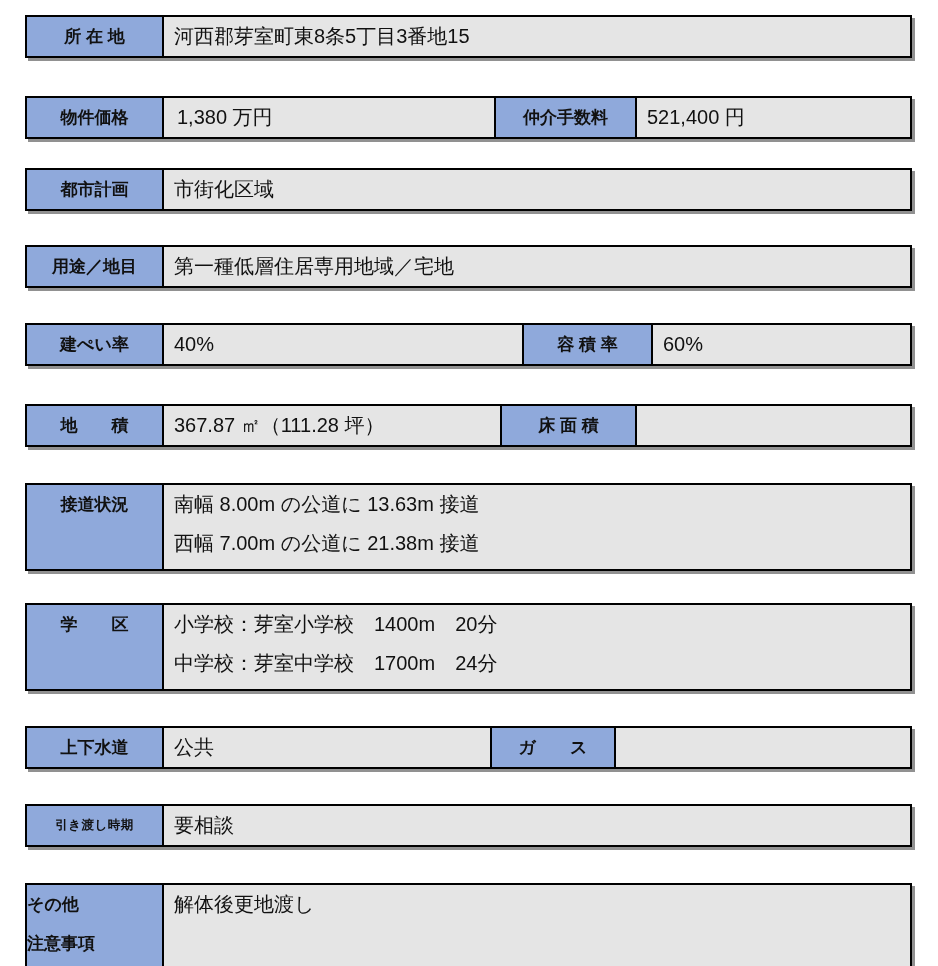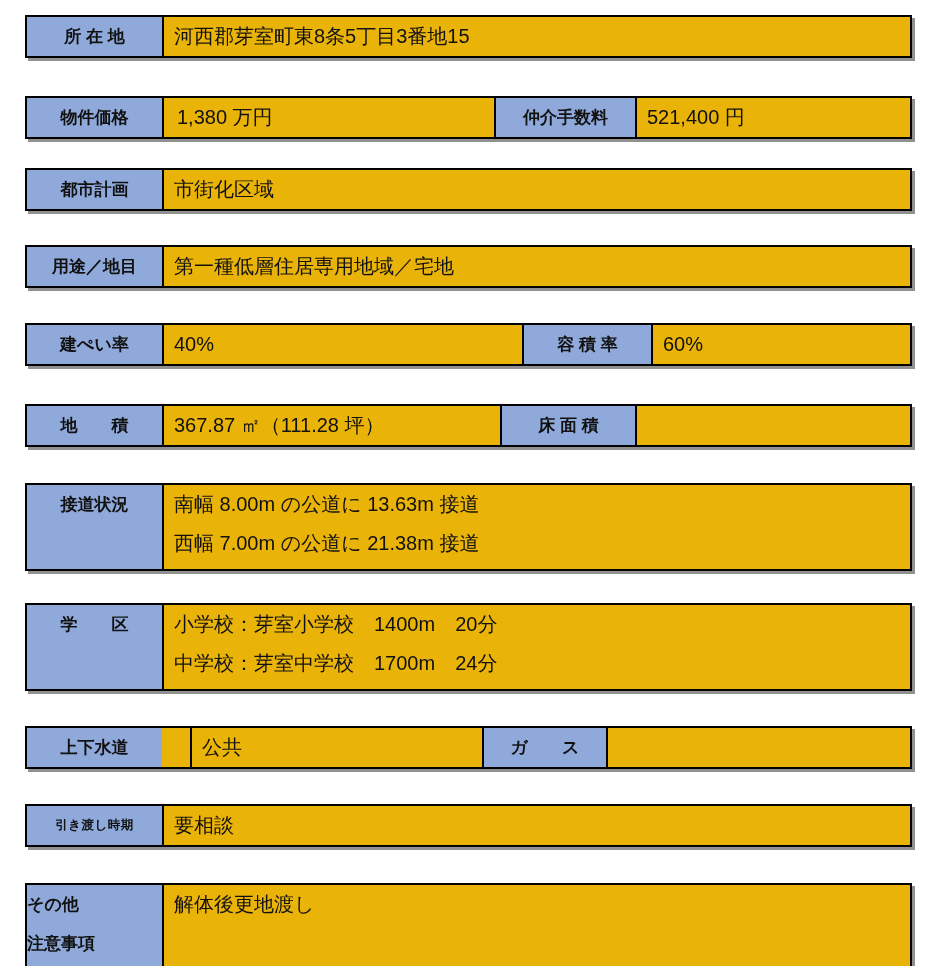--- a/index.html
+++ b/index.html
@@ -9,21 +9,21 @@
     --text:#111111;
   }
   html,body{margin:0;padding:0;}
   body{
     width:938px;height:966px;background:#ffffff;overflow:hidden;
     font-family:"Liberation Sans","DejaVu Sans",sans-serif;
     color:var(--text);
   }
   .sheet{box-sizing:border-box;padding:15px 0 0 25px;width:938px;}
   .tbl{
-    box-sizing:border-box;width:887px;background:#eab308;
+    box-sizing:border-box;width:887px;background:#e5e5e5;
     border:2px solid var(--table-border);
     box-shadow:3px 3px 0 0 var(--table-shadow);
     display:flex;flex-direction:row;align-items:stretch;
   }
   .h1{height:43px;}
   .h2{height:88px;}
   
   .g38{margin-bottom:38px;} .g29{margin-bottom:29px;} .g34{margin-bottom:34px;}
   .g35{margin-bottom:35px;} .g36{margin-bottom:36px;} .g32{margin-bottom:32px;}
 
@@ -39,21 +39,21 @@
     display:flex;align-items:center;
     padding:0 6px 0 10px;font-size:20px;font-weight:500;white-space:pre;
     overflow:hidden;
   }
   
   .val1{flex:0 0 auto;}
   .lbl2{border-left:2px solid var(--table-border);}
   .r-price    .val1{width:332px;padding-left:13px;} .r-price    .lbl2{width:141px;flex:0 0 141px;}
   .r-coverage .val1{width:360px;} .r-coverage .lbl2{width:129px;flex:0 0 129px;}
   .r-landarea .val1{width:338px;} .r-landarea .lbl2{width:135px;flex:0 0 135px;}
-  .r-utilities .val1{width:292px;margin-left:28px;} .r-utilities .lbl2{width:124px;flex:0 0 124px;}
+  .r-utilities .val1{width:328px;} .r-utilities .lbl2{width:124px;flex:0 0 124px;}
   
   .h2 .lbl{align-items:flex-start;line-height:39px;}
   .val-col{flex-direction:column;align-items:flex-start;justify-content:flex-start;}
   .val-col span{display:block;line-height:39px;}
   .lbl-col{flex-direction:column;justify-content:flex-start;}
   .lbl-col span{display:block;line-height:39px;}
   .lbl-sm{font-size:12.5px;letter-spacing:0.5px;}
 </style>
 </head>
 <body>

